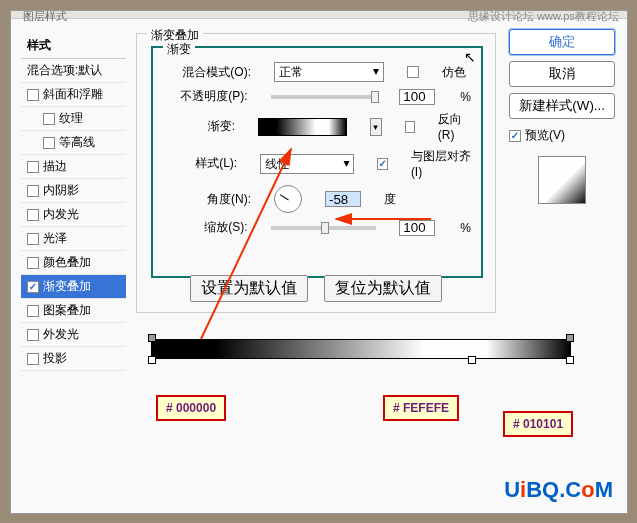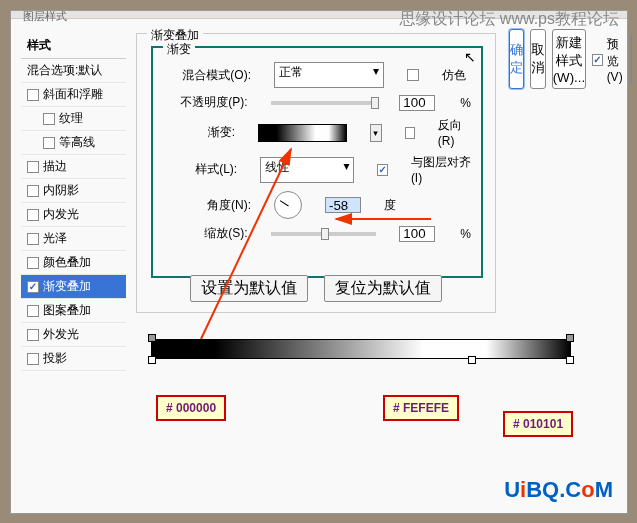--- a/index.html
+++ b/index.html
@@ -1,51 +1,51 @@
 <!DOCTYPE html>
 <html><head>
 <meta charset="utf-8">
 <style>
 * { box-sizing: border-box; margin: 0; padding: 0; }
 body { font-family: "SimSun", "Microsoft YaHei", sans-serif; font-size: 12px; background: #9a8a78; width: 637px; height: 523px; position: relative; }
 .outer-frame { position: absolute; left: 10px; top: 10px; width: 618px; height: 504px; background: #f9f9f9; border: 1px solid #999; }
 .header { height: 8px; background: #e7e3e0; border-bottom: 1px solid #ccc; position: relative; }
-.watermark { position: absolute; top: -2px; right: 8px; font-size: 16px; color: #888; }
+.watermark { position: absolute; top: -2px; right: 8px; font-size: 11px; color: #888; }
 .title-txt { position: absolute; left: 12px; top: -2px; font-size: 11px; color: #666; }
 .dialog-body { padding: 8px 10px; position: relative; height: calc(100% - 8px); }
 .styles-panel { position: absolute; left: 10px; top: 14px; width: 105px; }
 .styles-title { font-weight: bold; padding: 4px 6px; }
 .styles-title.row-hdr { border-bottom: 1px solid #ccc; }
 .styles-row { padding: 3px 6px; border-bottom: 1px solid #e6e6e6; display: flex; align-items: center; gap: 4px; }
 .styles-row.sub { padding-left: 22px; }
 .styles-row.active { background: #3874d6; color: #fff; }
 .chk { display: inline-block; width: 12px; height: 12px; border: 1px solid #888; background: #fff; text-align: center; line-height: 10px; font-size: 10px; }
 .chk.checked::before { content: "✓"; color: #2c62c4; font-weight: bold; }
 .gradient-pane { position: absolute; left: 125px; top: 14px; width: 360px; height: 280px; border: 1px solid #ccc; }
 .pane-title { position: absolute; top: -7px; left: 10px; background: #f9f9f9; padding: 0 4px; }
 .sub-group { position: absolute; left: 14px; top: 12px; width: 332px; height: 232px; border: 2px solid #0f766e; }
 .sub-title { position: absolute; top: -7px; left: 10px; background: #f9f9f9; padding: 0 4px; }
 .form-row { display: flex; align-items: center; margin: 6px 10px; gap: 23px; }
 .form-row label.lbl { width: 88px; text-align: right; }
-.sel { border: 1px solid #888; height: 26px; background: #fff; }
+.sel { border: 1px solid #888; height: 20px; background: #fff; }
 .sel.blend { width: 110px; padding: 1px 4px; }
 .sel.style { width: 110px; padding: 1px 4px; }
 .num-input { width: 36px; height: 16px; border: 1px solid #888; padding: 1px 3px; text-align: left; background: #fff; }
 .num-input.hl { background: #cfe4ff; }
 .pct { margin-left: 2px; }
 .slider { width: 110px; height: 4px; background: #ccc; position: relative; }
 .slider .thumb { position: absolute; width: 8px; height: 12px; background: #f0f0f0; border: 1px solid #888; top: -4px; }
 .grad-swatch { width: 108px; height: 18px; border: 1px solid #000; background: linear-gradient(to right, #000 0%, #000 20%, #fefefe 65%, #fefefe 80%, #010101 100%); display: inline-block; }
 .drop-arrow { width: 14px; height: 18px; border: 1px solid #888; background: #efefef; text-align: center; line-height: 16px; font-size: 9px; }
 .angle-dial { width: 28px; height: 28px; border: 1px solid #888; border-radius: 50%; background: #fff; position: relative; }
 .angle-dial::after { content: ""; position: absolute; left: 13px; top: 4px; width: 1px; height: 10px; background: #000; transform-origin: bottom; transform: rotate(-58deg); }
 .btn { border: 1px solid #888; background: #f5f5f5; padding: 2px 10px; border-radius: 2px; font-size: 16px; cursor: pointer; }
 .defaults-row { text-align: center; margin-top: 6px; }
 .defaults-row .btn { margin: 0 6px; }
-.right-col { position: absolute; right: 12px; top: 10px; width: 106px; display: flex; flex-direction: row; gap: 6px; align-items: stretch; }
+.right-col { position: absolute; right: 12px; top: 10px; width: 106px; display: flex; flex-direction: column; gap: 6px; align-items: stretch; }
 .btn-ok { background: #fff; border: 1px solid #3874d6; color: #3874d6; padding: 3px 0; border-radius: 3px; box-shadow: 0 0 0 1px #9ec0ee; }
 .btn-cancel { background: #fff; border: 1px solid #888; padding: 3px 0; border-radius: 3px; }
 .btn-newstyle { background: #fff; border: 1px solid #888; padding: 3px 0; border-radius: 3px; }
 .preview-row { display: flex; align-items: center; gap: 4px; margin-top: 2px; }
 .preview-sw { width: 48px; height: 48px; margin: 6px auto; background: linear-gradient(135deg, #fefefe 0%, #fefefe 55%, #111 100%); border: 1px solid #888; }
 .annot-bar { position: absolute; left: 140px; top: 320px; width: 420px; height: 20px; background: linear-gradient(to right, #000 0%, #000 15%, #fefefe 65%, #fefefe 80%, #010101 100%); border: 1px solid #000; }
 .annot-bar .handle { position: absolute; width: 8px; height: 8px; background: #fff; border: 1px solid #000; bottom: -6px; }
 .annot-bar .tophandle { position: absolute; width: 8px; height: 8px; background: #999; border: 1px solid #000; top: -6px; }
 .tag { position: absolute; border: 2px solid #c00; background: #ffffcc; padding: 4px 8px; font-family: Arial; font-weight: bold; color: #701a75; }
 .tag1 { left: 145px; top: 376px; }

